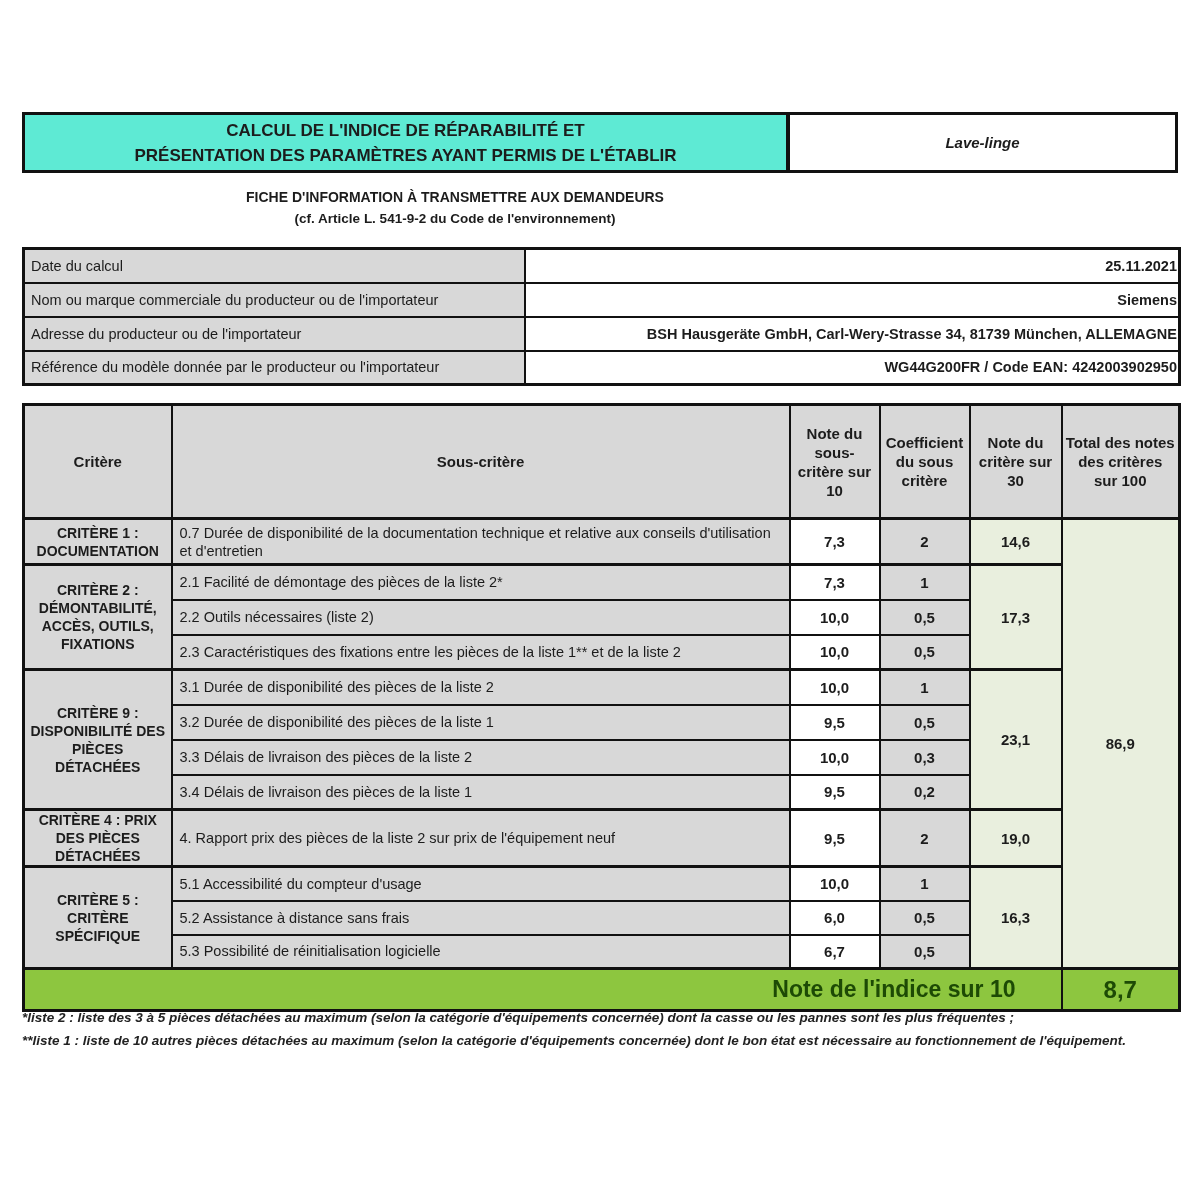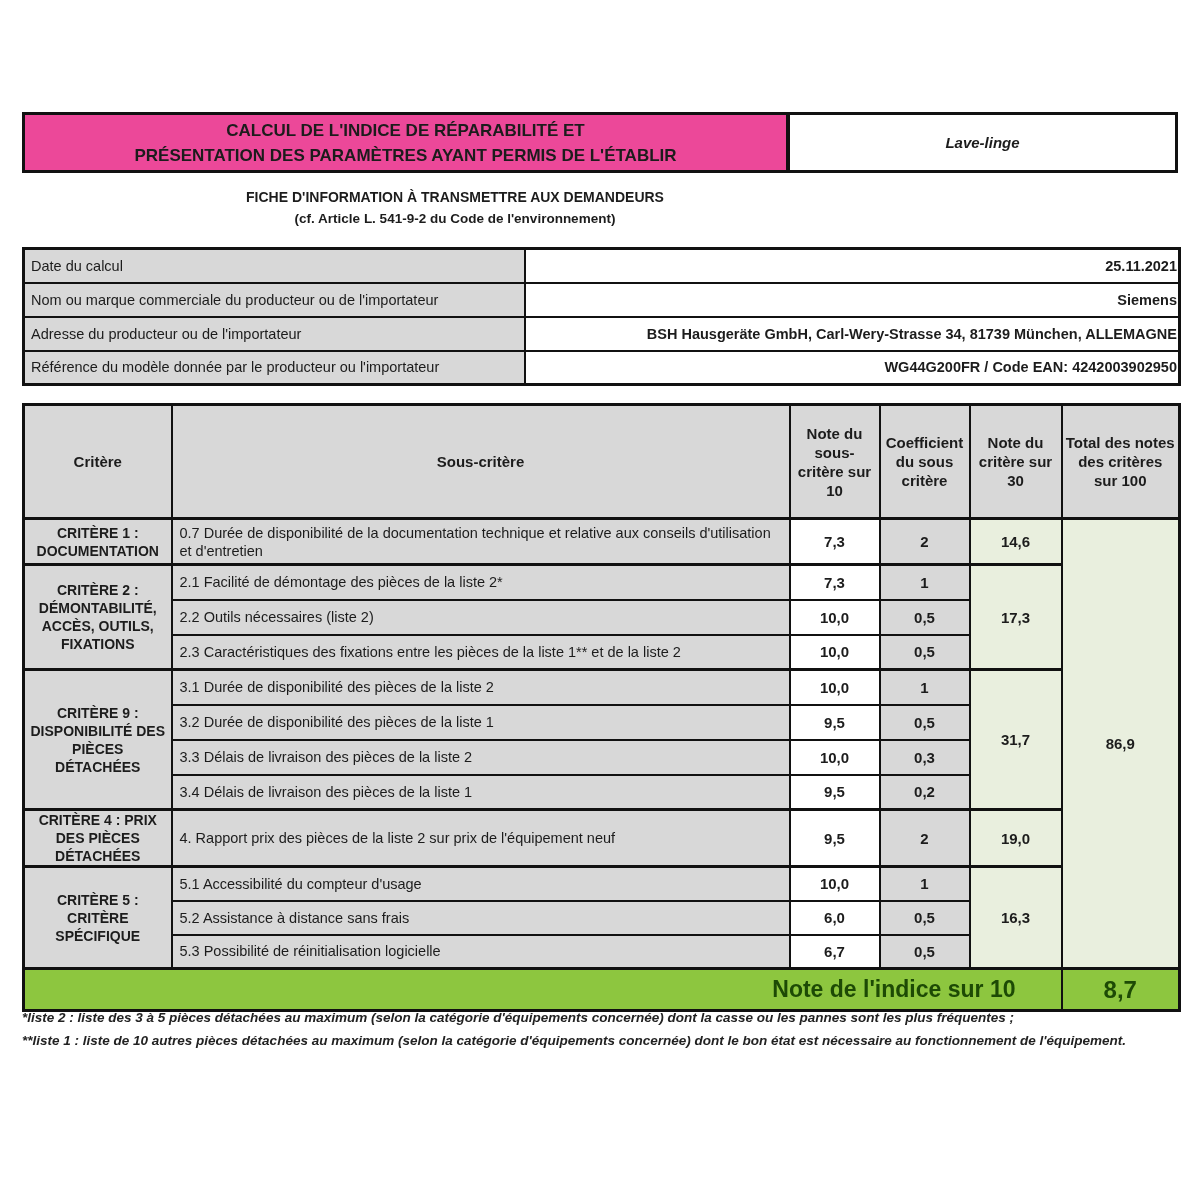--- a/index.html
+++ b/index.html
@@ -5,21 +5,21 @@
   html,body { margin:0; padding:0; }
   body {
     width:1200px; height:1200px; position:relative; background:#ffffff;
     font-family:"Liberation Sans","DejaVu Sans",sans-serif; color:#1c1c1c;
   }
   .abs { position:absolute; }
 
   
   .header-band { left:22px; top:112px; width:1156px; height:61px; display:flex; }
   .title-box {
-    width:766px; box-sizing:border-box; background:#ec4899;
+    width:766px; box-sizing:border-box; background:#5eead4;
     border:3px solid #111; border-right:2px solid #111;
     display:flex; flex-direction:column; justify-content:center; align-items:center;
   }
   .title-box .tl { font-weight:bold; font-size:17px; line-height:25px; text-align:center; }
   .product-box {
     flex:1; box-sizing:border-box; background:#ffffff;
     border:3px solid #111; border-left:2px solid #111;
     display:flex; justify-content:center; align-items:center;
   }
   .product-box span { font-weight:bold; font-style:italic; font-size:15px; }
@@ -163,21 +163,21 @@
         <td class="sub">2.3 Caractéristiques des fixations entre les pièces de la liste 1** et de la liste 2</td>
         <td class="n10">10,0</td>
         <td class="coef">0,5</td>
       </tr>
 
       <tr class="gsep" style="height:35px">
         <td class="crit" rowspan="4">CRITÈRE 9 : DISPONIBILITÉ DES PIÈCES DÉTACHÉES</td>
         <td class="sub">3.1 Durée de disponibilité des pièces de la liste 2</td>
         <td class="n10">10,0</td>
         <td class="coef">1</td>
-        <td class="n20" rowspan="4">31,7</td>
+        <td class="n20" rowspan="4">23,1</td>
       </tr>
       <tr style="height:35px">
         <td class="sub">3.2 Durée de disponibilité des pièces de la liste 1</td>
         <td class="n10">9,5</td>
         <td class="coef">0,5</td>
       </tr>
       <tr style="height:35px">
         <td class="sub">3.3 Délais de livraison des pièces de la liste 2</td>
         <td class="n10">10,0</td>
         <td class="coef">0,3</td>

